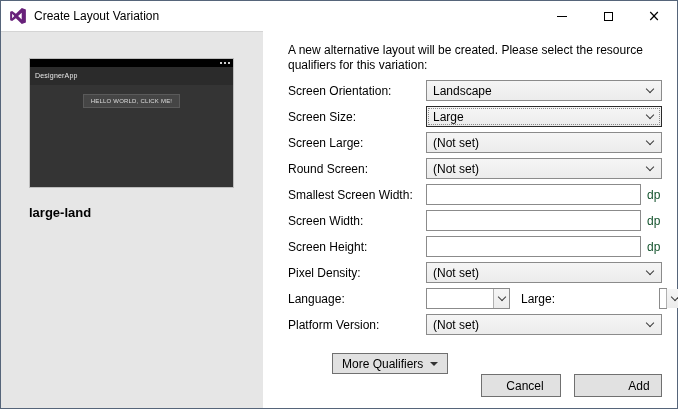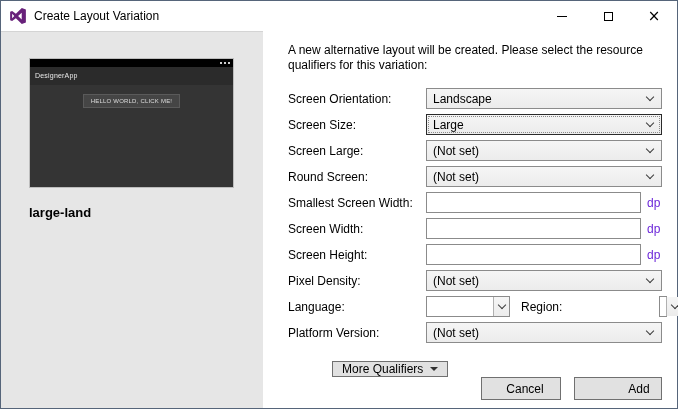--- a/index.html
+++ b/index.html
@@ -59,21 +59,21 @@
   .variation-name {
     width: 205px; margin: 17px 0 0 28px; text-align: left;
     font-size: 13px; font-weight: bold; color: #000;
   }
 
   
   .right-panel {
     flex: 1; background: #ffffff; display: flex; flex-direction: column;
     padding: 12px 15px 11px 25px; min-width: 0;
   }
-  .description { font-size: 12px; color: #000; line-height: 15px; max-width: 372px; margin-bottom: 15px; }
+  .description { font-size: 12px; color: #000; line-height: 15px; max-width: 372px; margin-bottom: 7px; }
 
   .form { flex: none; }
   .row { display: flex; align-items: center; height: 21px; margin-bottom: 5px; }
   .row > label { width: 138px; flex: none; font-size: 12px; color: #000; white-space: nowrap; }
 
   .combo {
     flex: 1; height: 21px;
     background: linear-gradient(#f5f5f5, #ececec);
     border: 1px solid #8b8b8b;
     display: flex; align-items: center;
@@ -97,21 +97,21 @@
   }
   .combo.editable .chev { margin: -3px 0 0 0; }
   .combo.lang { flex: none; width: 84px; }
   .region-label { width: 42px; flex: none; font-size: 12px; color: #000; margin-left: 11px; }
 
   .textfield {
     flex: 1; height: 21px; border: 1px solid #8b8b8b; background: #fff;
     font-family: "Liberation Sans", sans-serif; font-size: 12px; padding: 0 5px;
     min-width: 0;
   }
-  .suffix { width: 15px; flex: none; font-size: 12px; color: #6d28d9; margin-left: 6px; }
+  .suffix { width: 15px; flex: none; font-size: 12px; color: #14532d; margin-left: 6px; }
 
   .more-qualifiers {
     margin-top: 13px; align-self: flex-start;
     height: 23px; padding: 0 9px;
     background: #e1e1e1; border: 1px solid #707070;
     font-family: "Liberation Sans", sans-serif; font-size: 12px; color: #000;
     display: inline-flex; align-items: center; cursor: default; margin-left: 44px;
   }
   .caret-down {
     width: 0; height: 0; margin-left: 7px;
@@ -233,21 +233,21 @@
         </div>
 
         <div class="row">
           <label>Language:</label>
           <div class="combo editable lang">
             <span class="combo-value"></span>
             <span class="chev-box">
                 <span class="chev"></span>
               </span>
           </div>
-          <label class="region-label">Region:</label>
+          <label class="region-label">Large:</label>
           <div class="combo editable">
             <span class="combo-value"></span>
             <span class="chev-box">
                 <span class="chev"></span>
               </span>
           </div>
         </div>
 
         <div class="row">
           <label>Platform Version:</label>

